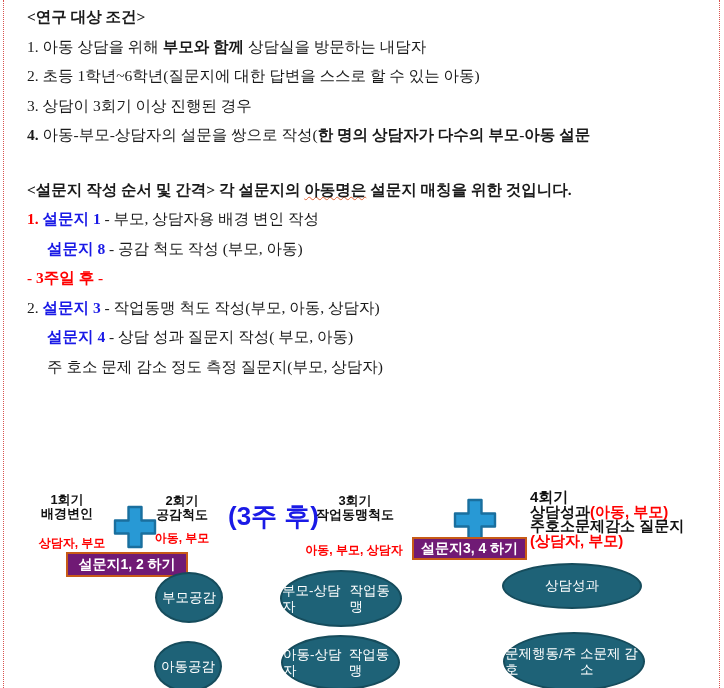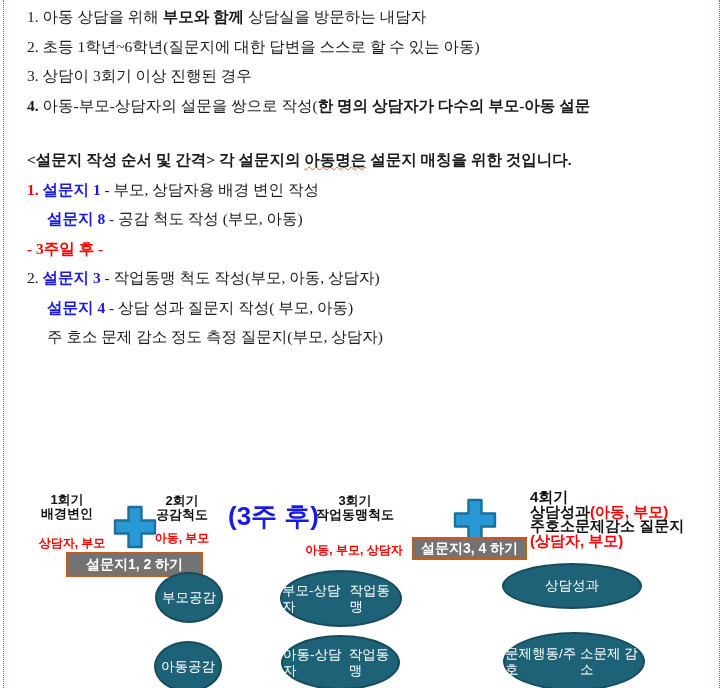--- a/index.html
+++ b/index.html
@@ -39,21 +39,21 @@
   .colhead{position:absolute;text-align:center;font-size:13px;font-weight:bold;
     line-height:14px;color:#111;}
   .colhead span{display:block;}
   .who{position:absolute;text-align:center;font-size:12px;font-weight:bold;color:#ff0000;white-space:nowrap;}
   .gaplabel{position:absolute;font-size:26px;font-weight:bold;color:#1a1ae6;white-space:nowrap;}
   .plus{position:absolute;}
   .col4{position:absolute;font-size:15px;font-weight:bold;line-height:14.5px;color:#111;white-space:nowrap;}
   .col4 .row{display:block;}
   .obox{
     position:absolute;
-    background:#737373;border:2px solid #c85b17;
+    background:#701a75;border:2px solid #c85b17;
     color:#ffffff;font-size:14px;font-weight:bold;
     display:flex;align-items:center;justify-content:center;
     box-sizing:border-box;white-space:nowrap;
   }
   .ellipse{
     position:absolute;
     background:#1e6277;border:2px solid #164c5c;border-radius:50%;
     color:#ffffff;font-size:13.5px;line-height:16px;text-align:left;
     display:flex;flex-direction:row;align-items:center;justify-content:center;
     box-sizing:border-box;
@@ -61,20 +61,23 @@
 </style>
 </head>
 <body>
 
 <div class="page">
   <div class="edge edge-left"></div>
   <div class="edge edge-right"></div>
 
   <div class="textblock">
 
+    <div class="line title">
+      <span>&lt;연구 대상 조건&gt;</span>
+    </div>
     <div class="line">
       <span>1. 아동 상담을 위해 </span><span class="b">부모와 함께</span><span> 상담실을 방문하는 내담자</span>
     </div>
     <div class="line">
       <span>2. 초등 1학년~6학년(질문지에 대한 답변을 스스로 할 수 있는 아동)</span>
     </div>
     <div class="line">
       <span>3. 상담이 3회기 이상 진행된 경우</span>
     </div>
     <div class="line">
@@ -140,21 +143,21 @@
     <div class="who" style="left:22px;top:535px;width:100px;">
       <span>상담자, 부모</span>
     </div>
     <div class="who" style="left:132px;top:530px;width:100px;">
       <span>아동, 부모</span>
     </div>
     <div class="who" style="left:298px;top:542px;width:112px;">
       <span>아동, 부모, 상담자</span>
     </div>
 
-    <div class="obox" style="left:66px;top:552px;width:137px;height:25px;">
+    <div class="obox" style="left:66px;top:552px;width:122px;height:25px;">
       <span>설문지1, 2 하기</span>
     </div>
     <div class="obox" style="left:412px;top:537px;width:115px;height:23px;">
       <span>설문지3, 4 하기</span>
     </div>
 
     <div class="ellipse" style="left:155px;top:572px;width:68px;height:51px;">
       <span>부모</span>
       <span>공감</span>
     </div>

